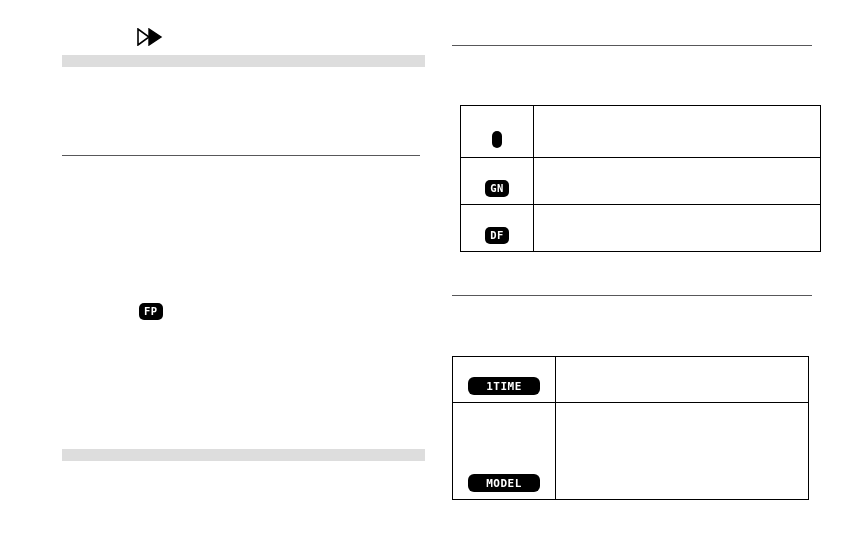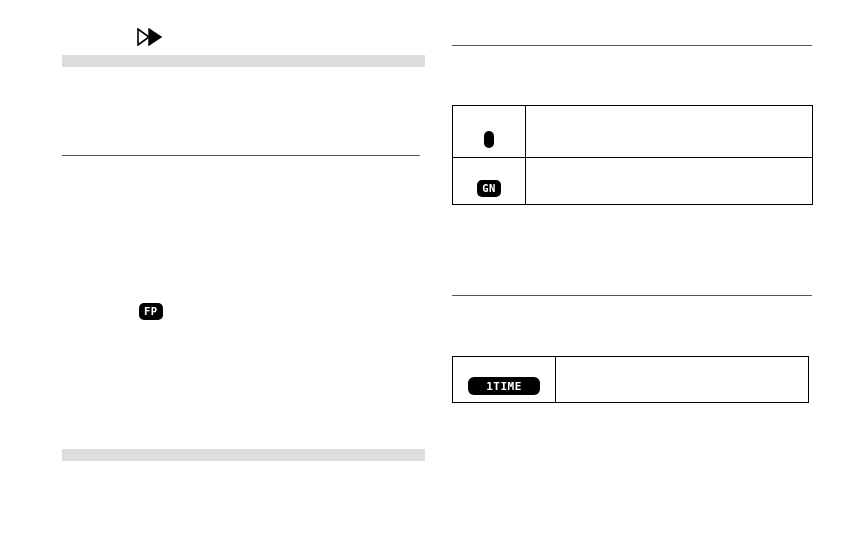--- a/index.html
+++ b/index.html
@@ -120,37 +120,45 @@
 
     <div class="abs section-band" style="left:62px; top:449px; width:363px; height:12px;">
       <span></span>
     </div>
   </div>
 
   <div class="col-right">
 
     <div class="abs rule" style="left:12px; top:45px; width:360px; height:1.2px;"></div>
 
-    <table class="spec-table" style="left:12px; top:105px; width:360px;border-radius:25px;">
+    <table class="spec-table" style="left:20px; top:105px; width:360px;border-radius:25px;">
       <colgroup>
         <col style="width:73px;">
         <col style="width:287px;">
       </colgroup>
       <tbody>
         <tr style="height:52px;">
           <td class="label-cell">
             <span class="badge sz-md"></span>
           </td>
           <td class="desc-cell">
             <span class="cell-text"></span>
           </td>
         </tr>
         <tr style="height:47px;">
           <td class="label-cell">
             <span class="badge sz-md">GN</span>
+          </td>
+          <td class="desc-cell">
+            <span class="cell-text"></span>
+          </td>
+        </tr>
+        <tr style="height:47px;">
+          <td class="label-cell">
+            <span class="badge sz-md">DF</span>
           </td>
           <td class="desc-cell">
             <span class="cell-text"></span>
           </td>
         </tr>
       </tbody>
     </table>
 
     <div class="abs rule" style="left:12px; top:295px; width:360px; height:1.2px;"></div>
 
@@ -161,17 +169,25 @@
       </colgroup>
       <tbody>
         <tr style="height:46px;">
           <td class="label-cell">
             <span class="badge sz-lg">1TIME</span>
           </td>
           <td class="desc-cell">
             <span class="cell-text"></span>
           </td>
         </tr>
+        <tr style="height:97px;">
+          <td class="label-cell">
+            <span class="badge sz-lg">MODEL</span>
+          </td>
+          <td class="desc-cell">
+            <span class="cell-text"></span>
+          </td>
+        </tr>
       </tbody>
     </table>
 
   </div>
 </div>
 
 </body></html>

